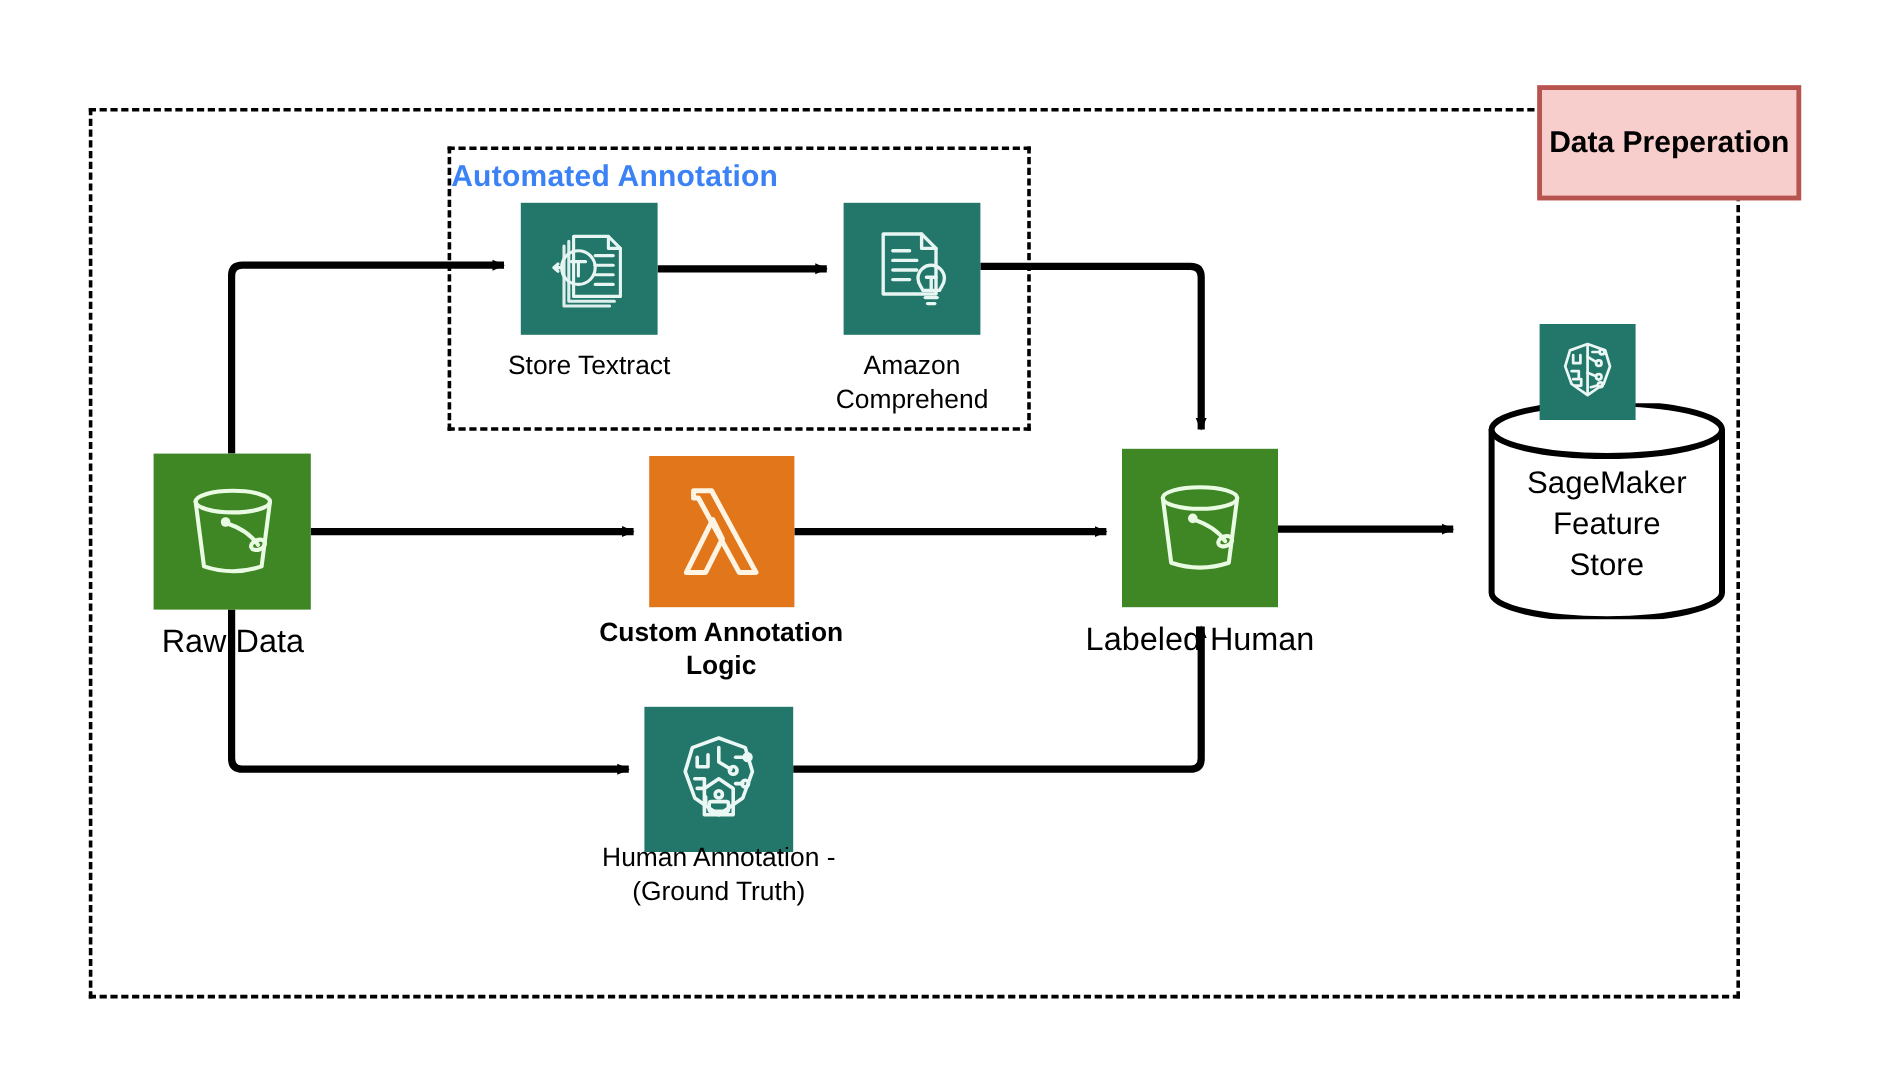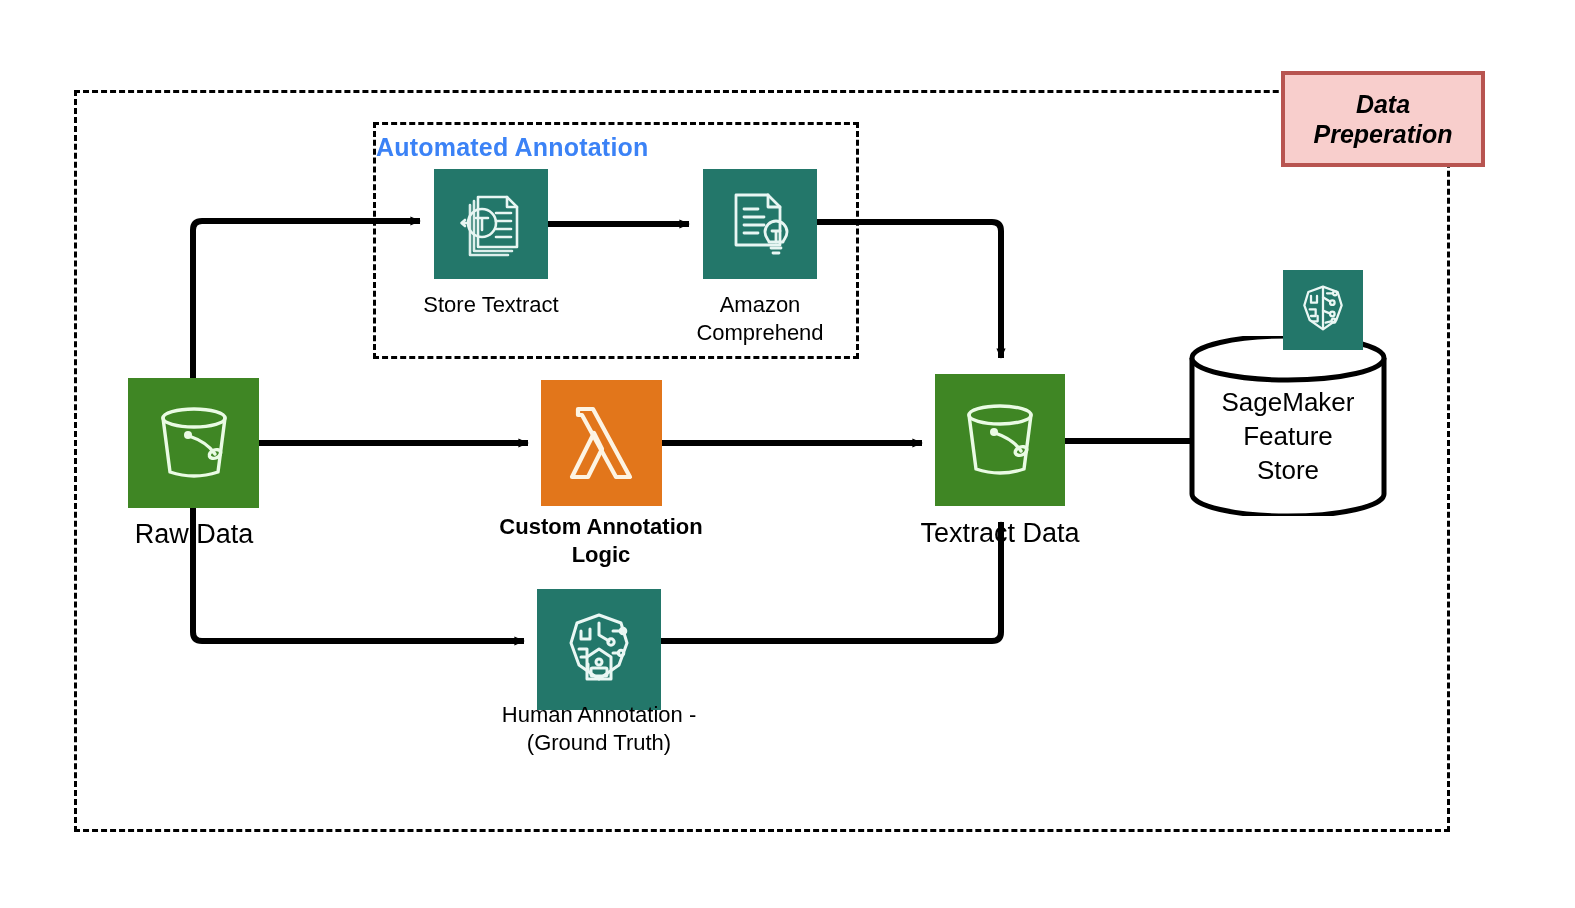--- a/index.html
+++ b/index.html
@@ -29,26 +29,26 @@
     font-weight: bold;
     color: #3b82f6;
     letter-spacing: 0.2px;
   }
   #automated-title { top: 8px; }
 
   
   #data-prep-badge {
     position: absolute;
     left: 1281px; top: 71px;
-    width: 204px; height: 96px;
+    width: 220px; height: 96px;
     background: #f8cecc;
     border: 4px solid #b85450;
     display: flex; align-items: center; justify-content: center;
     text-align: center;
-    font-size: 25px; font-weight: bold; font-style: italic;
+    font-size: 25px; font-weight: bold; 
     line-height: 1.2;
     color: #000;
   }
 
   
   .node { position: absolute; }
   .node-box {
     position: absolute; left: 0; top: 0;
     display: flex; align-items: center; justify-content: center;
   }
@@ -84,21 +84,21 @@
   #node-groundtruth .node-box { width: 124px; height: 121px; background: #23776a; }
   #node-groundtruth .node-label { left: -68px; top: 112px; }
 
   #node-labeled       { left: 935px; top: 374px; }
   #node-labeled .node-box { width: 130px; height: 132px; background: #3f8624; }
   #node-labeled .node-label { left: -65px; top: 142px; }
 
   
   #feature-store {
     position: absolute;
-    left: 1188px; top: 336px;
+    left: 1239px; top: 336px;
     width: 200px; height: 180px;
   }
   #fs-text {
     position: absolute;
     left: 0; top: 50px; width: 200px;
     text-align: center;
     font-size: 26px; line-height: 1.3;
     color: #000; white-space: pre-line;
   }
   #fs-icon {
@@ -248,21 +248,21 @@
       <svg width="90" height="86" viewBox="0 0 90 86">
         <g fill="none" stroke="#eafbe4" stroke-width="3.4" stroke-linejoin="round" stroke-linecap="round">
           <ellipse cx="45" cy="18" rx="31" ry="9"></ellipse>
           <path d="M14,18 L21,72 Q45,80 69,72 L76,18"></path>
           <path d="M40,36 Q58,42 66,54"></path>
           <circle cx="39" cy="35" r="4" fill="#eafbe4" stroke="none"></circle>
           <ellipse cx="66" cy="54" rx="6" ry="4" transform="rotate(-22 66 54)"></ellipse>
         </g>
       </svg>
     </div>
-    <div class="node-label big">Textract Data</div>
+    <div class="node-label big">Labeled Human</div>
   </div>
 
   <div id="feature-store">
     <svg width="200" height="180" viewBox="0 0 200 180">
       <path d="M4,22 L4,158 a96,22 0 0 0 192,0 L196,22" fill="#ffffff" stroke="#000" stroke-width="5"></path>
       <ellipse cx="100" cy="22" rx="96" ry="22" fill="#ffffff" stroke="#000" stroke-width="5"></ellipse>
     </svg>
     <div id="fs-text">SageMaker
 Feature
 Store</div>

